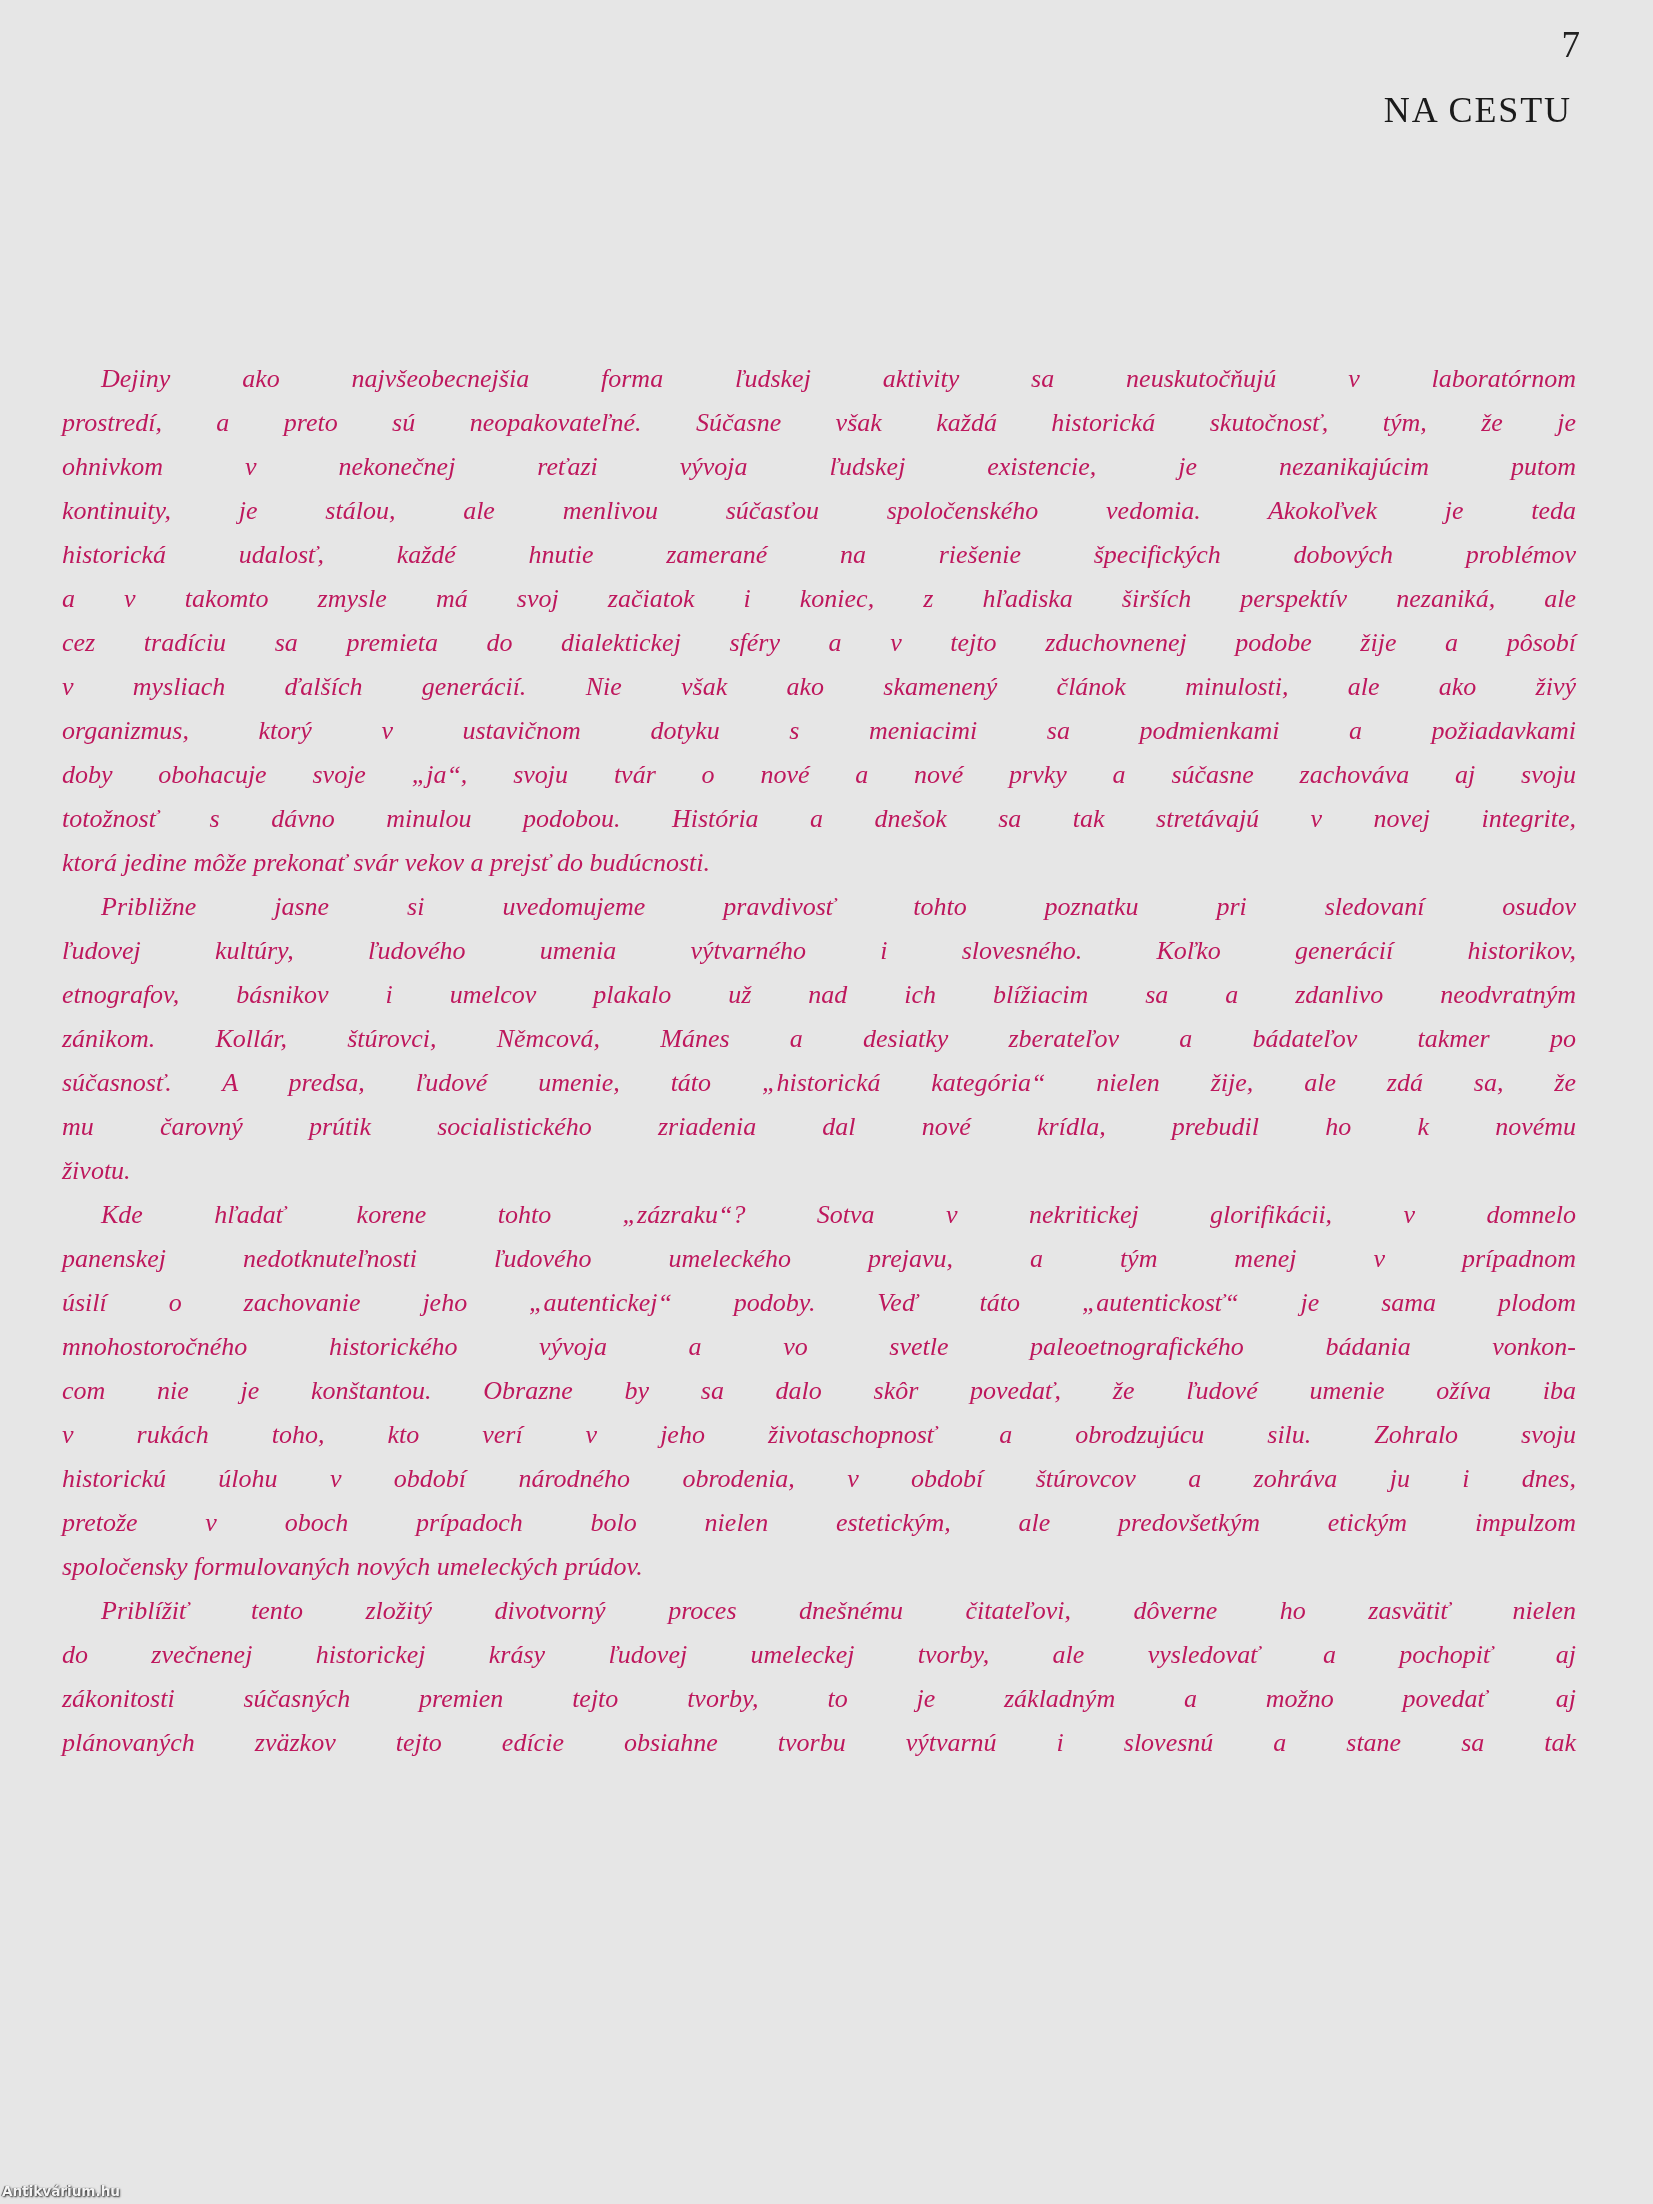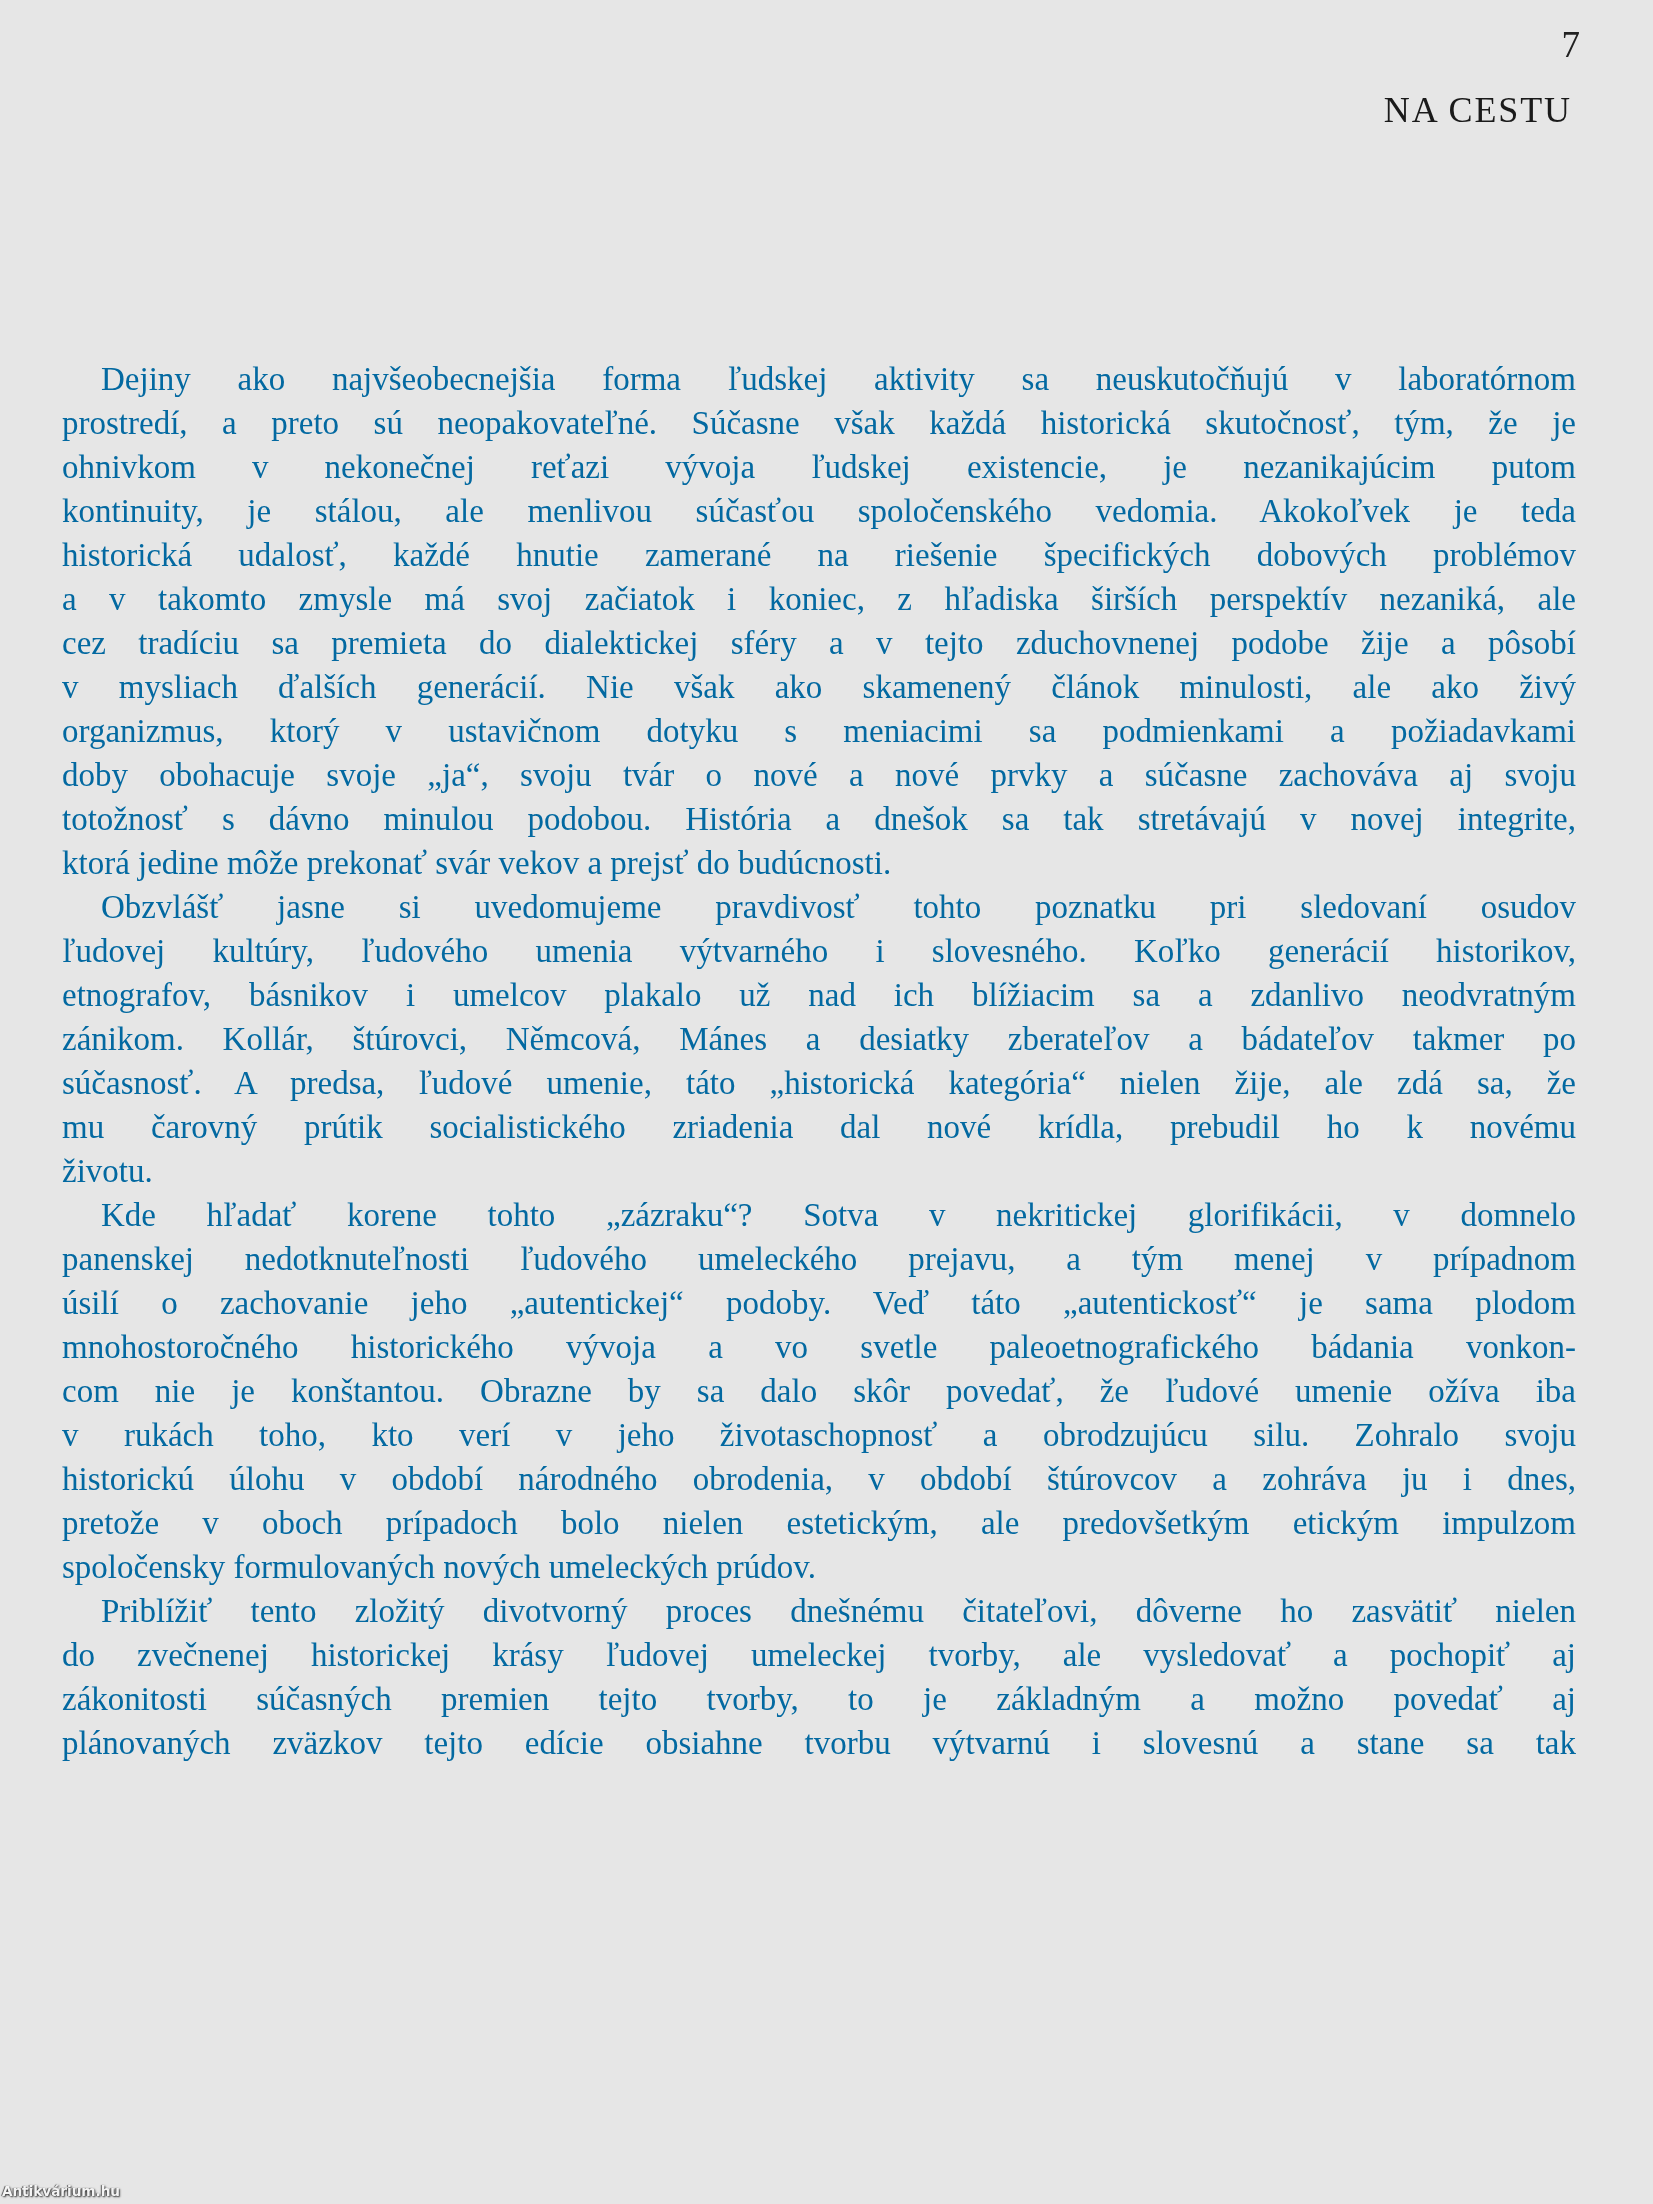--- a/index.html
+++ b/index.html
@@ -27,24 +27,25 @@
     text-align: right;
     font-size: 36px;
     letter-spacing: 1.9px;
     color: #1a1a1a;
   }
   .body-text {
     position: absolute;
     top: 357px;
     left: 62px;
     width: 1514px;
-    font-size: 33px;
+    font-style: italic;
+    font-size: 26px;
     line-height: 44px;
     text-align: justify;
-    color: #0369a1;
+    color: #be185d;
   }
   .line {
     display: block;
     text-align: justify;
     text-align-last: justify;
     white-space: nowrap;
   }
   .line.last { text-align-last: left; }
   .line.indent { text-indent: 39px; }
   .para { display: block; }
@@ -75,21 +76,21 @@
     <span class="line">historická udalosť, každé hnutie zamerané na riešenie špecifických dobových problémov</span>
     <span class="line">a v takomto zmysle má svoj začiatok i koniec, z hľadiska širších perspektív nezaniká, ale</span>
     <span class="line">cez tradíciu sa premieta do dialektickej sféry a v tejto zduchovnenej podobe žije a pôsobí</span>
     <span class="line">v mysliach ďalších generácií. Nie však ako skamenený článok minulosti, ale ako živý</span>
     <span class="line">organizmus, ktorý v ustavičnom dotyku s meniacimi sa podmienkami a požiadavkami</span>
     <span class="line">doby obohacuje svoje „ja“, svoju tvár o nové a nové prvky a súčasne zachováva aj svoju</span>
     <span class="line">totožnosť s dávno minulou podobou. História a dnešok sa tak stretávajú v novej integrite,</span>
     <span class="line last">ktorá jedine môže prekonať svár vekov a prejsť do budúcnosti.</span>
   </div>
   <div class="para">
-    <span class="line indent">Obzvlášť jasne si uvedomujeme pravdivosť tohto poznatku pri sledovaní osudov</span>
+    <span class="line indent">Približne jasne si uvedomujeme pravdivosť tohto poznatku pri sledovaní osudov</span>
     <span class="line">ľudovej kultúry, ľudového umenia výtvarného i slovesného. Koľko generácií historikov,</span>
     <span class="line">etnografov, básnikov i umelcov plakalo už nad ich blížiacim sa a zdanlivo neodvratným</span>
     <span class="line">zánikom. Kollár, štúrovci, Němcová, Mánes a desiatky zberateľov a bádateľov takmer po</span>
     <span class="line">súčasnosť. A predsa, ľudové umenie, táto „historická kategória“ nielen žije, ale zdá sa, že</span>
     <span class="line">mu čarovný prútik socialistického zriadenia dal nové krídla, prebudil ho k novému</span>
     <span class="line last">životu.</span>
   </div>
   <div class="para">
     <span class="line indent">Kde hľadať korene tohto „zázraku“? Sotva v nekritickej glorifikácii, v domnelo</span>
     <span class="line">panenskej nedotknuteľnosti ľudového umeleckého prejavu, a tým menej v prípadnom</span>

